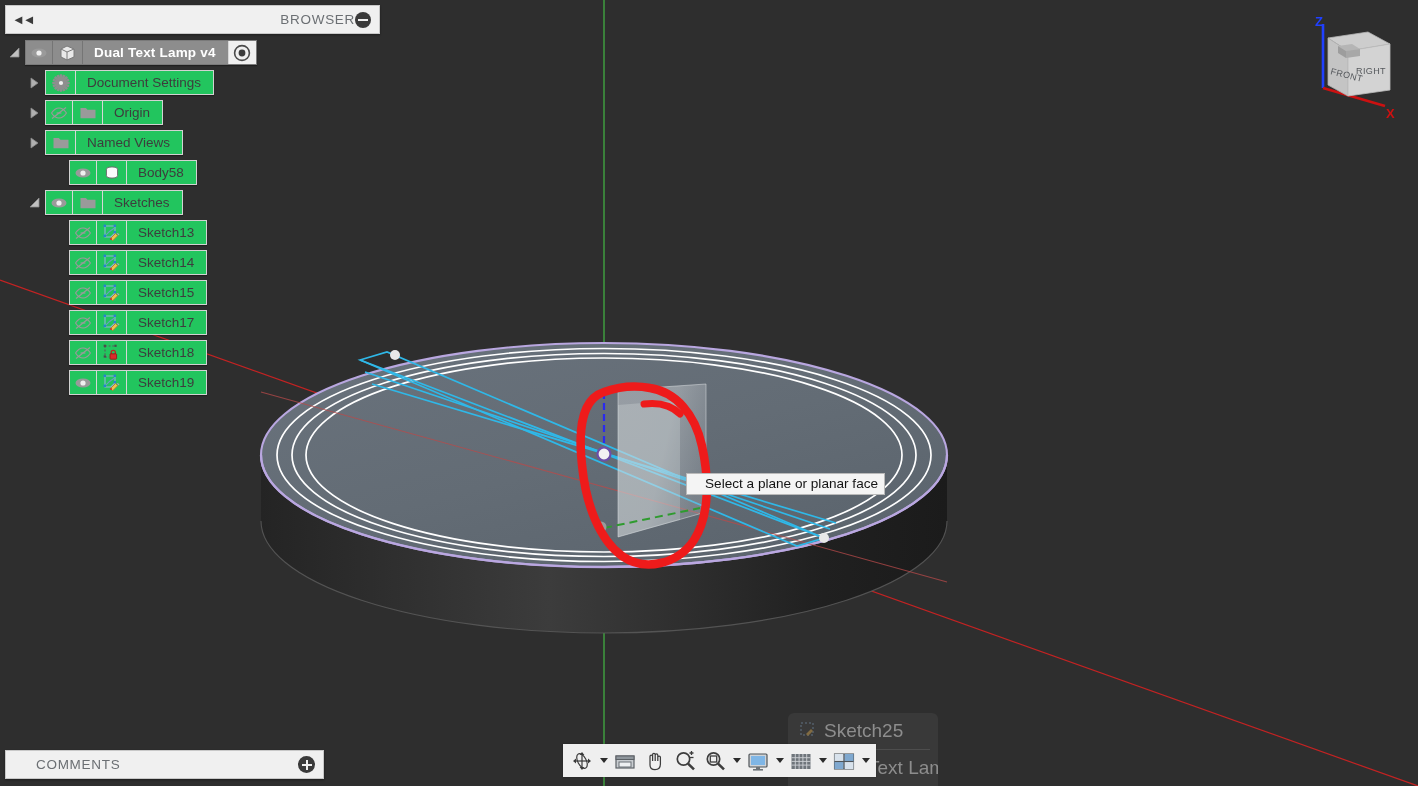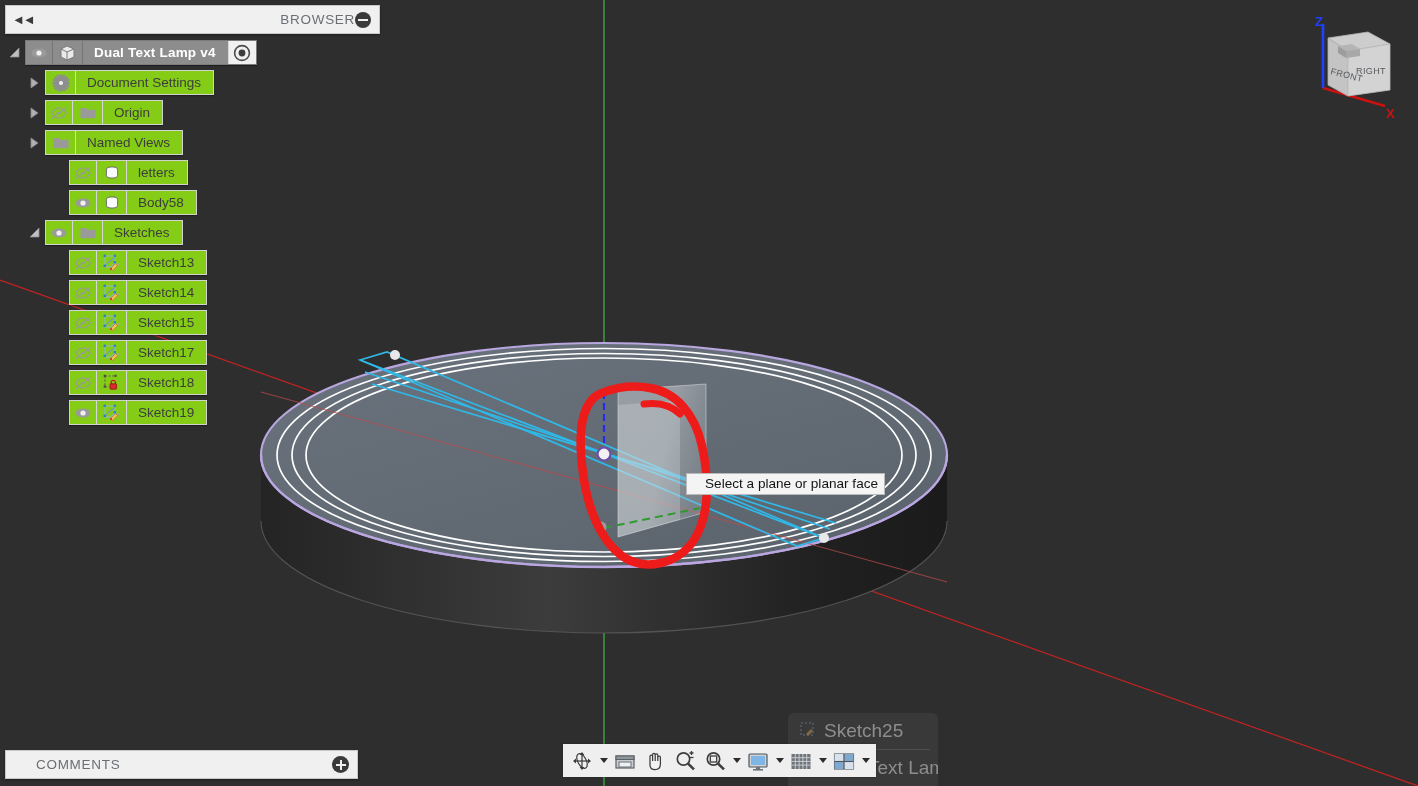--- a/index.html
+++ b/index.html
@@ -58,21 +58,21 @@
 
   .twisty {
     width: 20px; height: 22px; flex: none;
     display: flex; align-items: center; justify-content: center;
     cursor: pointer;
   }
   .twisty svg { display: block; }
 
   .chip {
     display: flex; align-items: stretch;
-    background: #84cc16;
+    background: #22c55e;
     border: 1px solid #d2d2d2;
     height: 25px;
     box-shadow: 0 1px 1px rgba(0,0,0,.30);
     cursor: pointer;
   }
   .chip.selected {
     background: #8d8d8d;
     border-color: #7a7a7a;
   }
   .cell {
@@ -90,21 +90,21 @@
     white-space: nowrap;
   }
   .chip.selected .label { color: #ffffff; font-weight: bold; letter-spacing: .2px; }
   .cell.record { width: 28px; border-left: 1px solid #d7d7d7; border-right: none; background: #f0f0f0; }
 
   .ind-1 { width: 20px; flex: none; }
   .ind-2 { width: 44px; flex: none; }
 
   
   #comments-bar {
-    position: absolute; left: 5px; bottom: 7px; width: 353px; height: 29px;
+    position: absolute; left: 5px; bottom: 7px; width: 319px; height: 29px;
     background: #f0f0f0; border: 1px solid #c8c8c8;
     display: flex; align-items: center; padding: 0 8px 0 30px;
     box-shadow: 0 1px 2px rgba(0,0,0,.35);
     z-index: 40;
   }
   #comments-bar .cb-title {
     flex: 1; color: #6b6f73; font-size: 13.5px; letter-spacing: .7px;
   }
   .cb-plus {
     width: 17px; height: 17px; border-radius: 50%;
@@ -389,43 +389,20 @@
             </div>
             <div class="label">Named Views</div>
           </div>
         </div>
         <div class="row">
           <div class="ind-2"></div>
           <div class="twisty"></div>
           <div class="chip">
             <div class="cell">
               <svg width="18" height="16" viewBox="0 0 18 16">
-                <g fill="none" stroke="#9a9a9a" stroke-width="1.2">
-                  <path d="M1.5 8 C4 4.3 6.5 3 9 3 C11.5 3 14 4.3 16.5 8"></path>
-                  <path d="M1.5 8 C4 11.7 6.5 13 9 13 C11.5 13 14 11.7 16.5 8"></path>
-                  <line x1="2" y1="13.4" x2="16" y2="2.6"></line>
-                  <line x1="6.6" y1="8" x2="11.4" y2="8"></line>
-                </g>
-              </svg>
-            </div>
-            <div class="cell icon-cell">
-              <svg width="18" height="17" viewBox="0 0 18 17">
-                <ellipse cx="9" cy="5.2" rx="5.6" ry="2.3" fill="#fbfbfb" stroke="#6e6e6e" stroke-width="1"></ellipse>
-                <path d="M3.4 5.2 V11.8 a5.6 2.3 0 0 0 11.2 0 V5.2" fill="#fbfbfb" stroke="#6e6e6e" stroke-width="1"></path>
-              </svg>
-            </div>
-            <div class="label">letters</div>
-          </div>
-        </div>
-        <div class="row">
-          <div class="ind-2"></div>
-          <div class="twisty"></div>
-          <div class="chip">
-            <div class="cell">
-              <svg width="18" height="16" viewBox="0 0 18 16">
                 <ellipse cx="9" cy="8" rx="7.5" ry="4.6" fill="#9a9a9a"></ellipse>
                 <circle cx="9" cy="8" r="2.6" fill="#f0f0f0"></circle>
               </svg>
             </div>
             <div class="cell icon-cell">
               <svg width="18" height="17" viewBox="0 0 18 17">
                 <ellipse cx="9" cy="5.2" rx="5.6" ry="2.3" fill="#fbfbfb" stroke="#6e6e6e" stroke-width="1"></ellipse>
                 <path d="M3.4 5.2 V11.8 a5.6 2.3 0 0 0 11.2 0 V5.2" fill="#fbfbfb" stroke="#6e6e6e" stroke-width="1"></path>
               </svg>
             </div>

